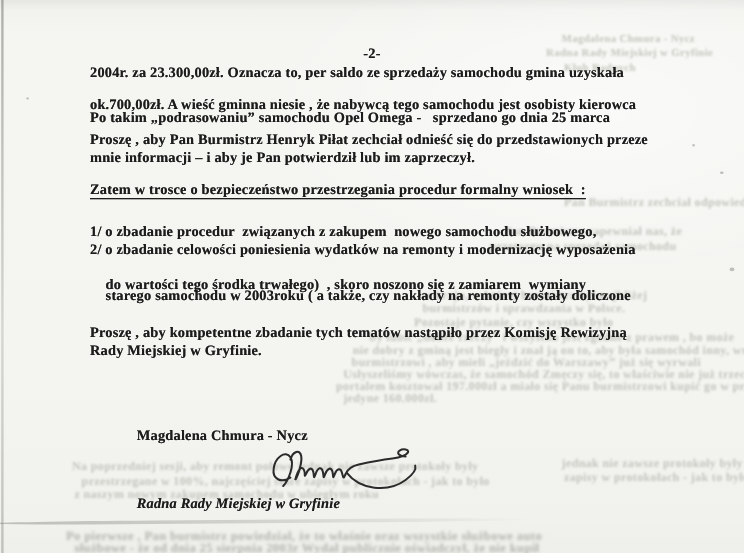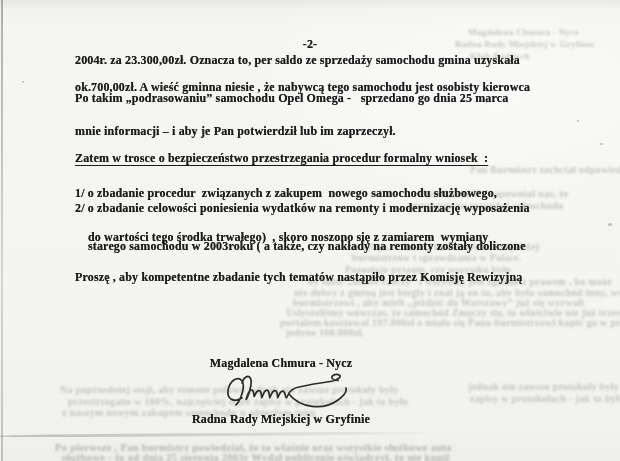--- a/index.html
+++ b/index.html
@@ -13,21 +13,21 @@
   }
   .edge-line { position:absolute; left:1px; top:0; width:2px; height:100%;
     background:linear-gradient(180deg, rgba(90,90,85,.45), rgba(120,120,115,.25) 60%, rgba(120,120,115,.4)); }
   .line {
     position:absolute; font-weight:bold; font-size:12px; line-height:14px;
     letter-spacing:.15px; white-space:pre; color:#1c1c1c;
     text-shadow:0 0 .5px rgba(25,25,25,.75);
   }
   .centered { left:0; width:620px; text-align:center; }
   .heading-line { text-decoration:underline; text-underline-offset:3px; text-decoration-thickness:1.4px;text-align:right; }
-  .sig-block { position:absolute; left:146px; width:270px; text-align:center; }
+  .sig-block { position:absolute; left:114px; width:270px; }
   .ghost {
     position:absolute; font-weight:bold; font-size:10px; white-space:nowrap;
     color:#c5c5be; filter:blur(1.1px); letter-spacing:.3px;
   }
   .ghost.dark { color:#b4b4ad; font-size:10.5px; filter:blur(1.3px); }
   .ghost.tiny { font-size:9px; }
   .crease {
     position:absolute; left:-8px; top:433px; width:450px; height:3px;
     background:linear-gradient(90deg, rgba(110,110,105,.4), rgba(140,140,135,.28) 55%, rgba(150,150,145,.12) 85%, rgba(150,150,145,0));
     border-radius:60%/100%; transform:rotate(-.45deg);
@@ -64,38 +64,40 @@
   <div class="ghost" style="left:468px; top:381px;">jednak nie zawsze protokoły były</div>
   <div class="ghost" style="left:470px; top:393px;">zapisy w protokołach - jak to było</div>
   <div class="ghost dark" style="left:55px; top:442px;">Po pierwsze , Pan burmistrz powiedział, że to właśnie oraz wszystkie służbowe auto</div>
   <div class="ghost dark" style="left:62px; top:452px;">służbowe - że od dnia 25 sierpnia 2003r Wydał publicznie oświadczył, że nie kupił</div>
 
   <div class="line centered" style="top:37px;">-2-</div>
 
   <div class="line" style="left:75px; top:51px;margin-top:40px;">Po takim „podrasowaniu” samochodu Opel Omega -   sprzedano go dnia 25 marca</div>
   <div class="line" style="left:75px; top:53px;">2004r. za 23.300,00zł. Oznacza to, per saldo ze sprzedaży samochodu gmina uzyskała</div>
   <div class="line" style="left:75px; top:80px;">ok.700,00zł. A wieść gminna niesie , że nabywcą tego samochodu jest osobisty kierowca</div>
+  <div class="line" style="left:75px; top:109px;">Proszę , aby Pan Burmistrz Henryk Piłat zechciał odnieść się do przedstawionych przeze</div>
   <div class="line" style="left:75px; top:123.5px;">mnie informacji – i aby je Pan potwierdził lub im zaprzeczył.</div>
 
   <div class="line heading-line" style="left:75px; top:151px;">Zatem w trosce o bezpieczeństwo przestrzegania procedur formalny wniosek  :</div>
 
   <div class="line" style="left:75px; top:186px;">1/ o zbadanie procedur  związanych z zakupem  nowego samochodu służbowego,</div>
   <div class="line" style="left:75px; top:200.5px;">2/ o zbadanie celowości poniesienia wydatków na remonty i modernizację wyposażenia</div>
   <div class="line" style="left:88px; top:215px;margin-top:24px;">starego samochodu w 2003roku ( a także, czy nakłady na remonty zostały doliczone</div>
   <div class="line" style="left:88px; top:229.5px;">do wartości tego środka trwałego)  , skoro noszono się z zamiarem  wymiany</div>
 
   <div class="line" style="left:75px; top:270px;">Proszę , aby kompetentne zbadanie tych tematów nastąpiło przez Komisję Rewizyjną</div>
+  <div class="line" style="left:75px; top:284.5px;">Rady Miejskiej w Gryfinie.</div>
 
   <div class="line sig-block" style="top:356px;">Magdalena Chmura - Nycz</div>
 
   <svg class="signature-svg" width="140" height="48" viewBox="0 0 140 48">
     <path d="M22,31 C14,36 7,32 8,24 C9,14 18,8 22,14 C26,20 20,34 16,38 M22,16 C24,9 30,7 31,13 C32,19 28,30 26,33 C28,25 31,21 33,24 C35,27 33,32 35,28 C37,23 40,22 41,26 C42,30 41,33 43,28 C45,22 48,22 49,26 C50,30 49,33 51,28 C53,23 56,22 57,26 C58,30 57,33 59,28 C61,23 64,23 65,27 C66,31 66,33 68,28 C70,23 74,21 79,20 C88,18 99,16 107,15 C113,14.3 118,13 120,10 C121,7.5 116,6.5 113,8.5 C110,10.5 113,13.5 118,13.5 M69,27 C80,41 103,44 118,33 C124,28.5 127,24 126,21"></path>
   </svg>
 
-  <div class="line sig-block" style="top:412px;">Radna Rady Miejskiej w Gryfinie</div>
+  <div class="line sig-block" style="top:412px;font-style:italic;">Radna Rady Miejskiej w Gryfinie</div>
 
   <div class="crease"></div>
   <div class="speck" style="left:600px; top:143px; width:3px; height:2px;"></div>
   <div class="speck" style="left:608px; top:223px; width:4px; height:3px;"></div>
   <div class="speck" style="left:22px;  top:81px;  width:2px; height:2px;"></div>
   <div class="speck" style="left:577px; top:120px; width:2px; height:2px;"></div>
 
 </div>
 
 </body></html>

